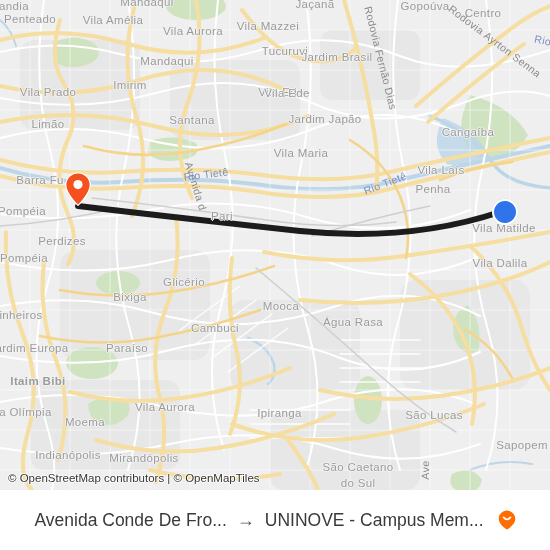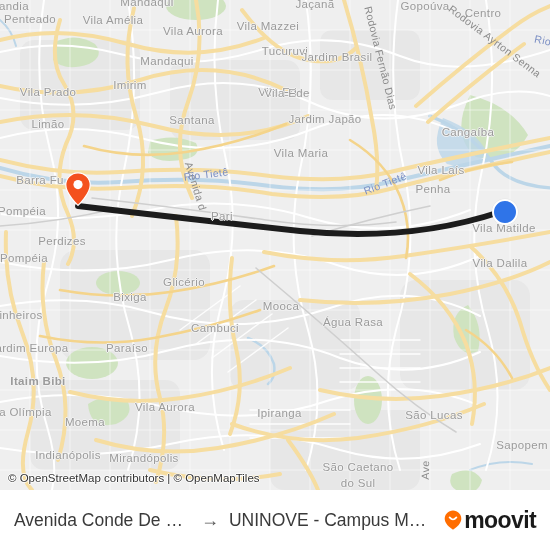--- a/index.html
+++ b/index.html
@@ -347,17 +347,16 @@
 
   <div class="footer">
     <span class="trip-from">Avenida Conde De Fro...</span>
     <span class="trip-arrow">→</span>
     <span class="trip-to">UNINOVE - Campus Mem...</span>
     <span class="brand">
       <svg class="brand-pin" viewBox="0 0 18 20">
         <path d="M9 0.6 C4.4 0.6 0.7 4.3 0.7 8.9 C0.7 14.6 9 19.6 9 19.6 C9 19.6 17.3 14.6 17.3 8.9 C17.3 4.3 13.6 0.6 9 0.6 Z" fill="#ff6d00"></path>
         <path d="M5.6 7.4 Q9 11.6 12.4 7.4" stroke="#ffffff" stroke-width="1.7" fill="none" stroke-linecap="round"></path>
       </svg>
-      <span class="brand-name">moovit</span>
     </span>
   </div>
 
 </div>
 
 </body></html>

